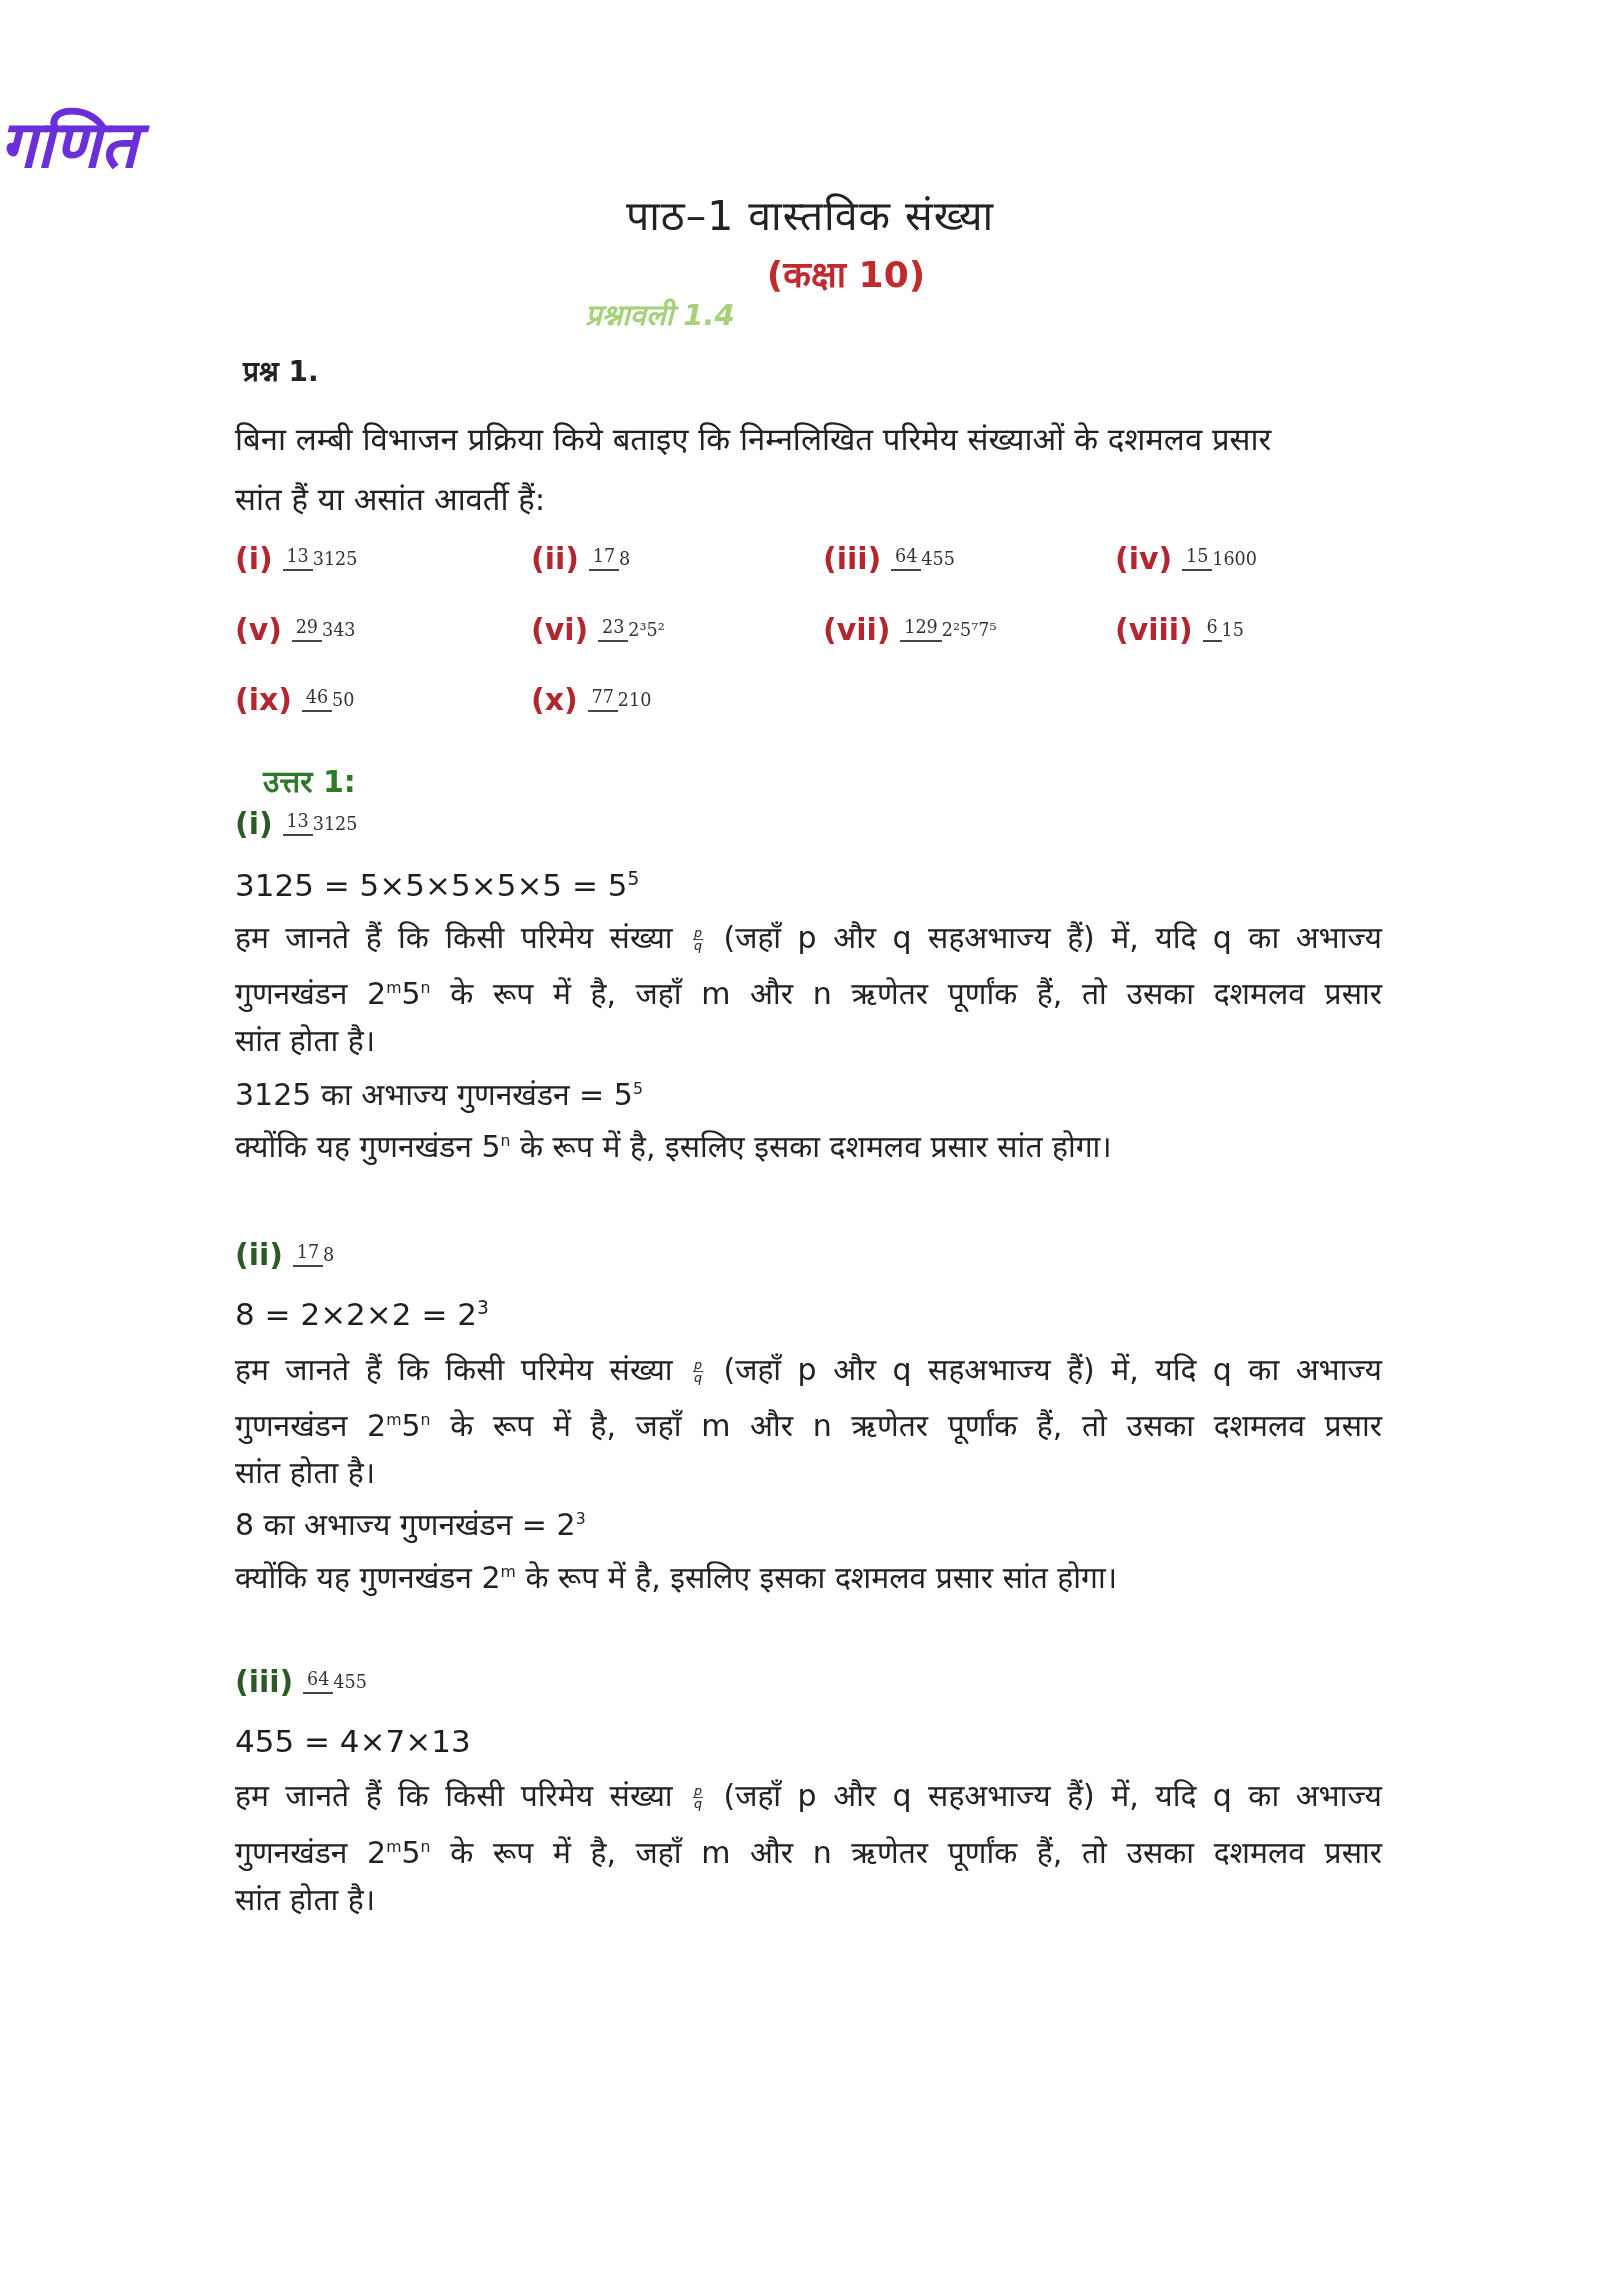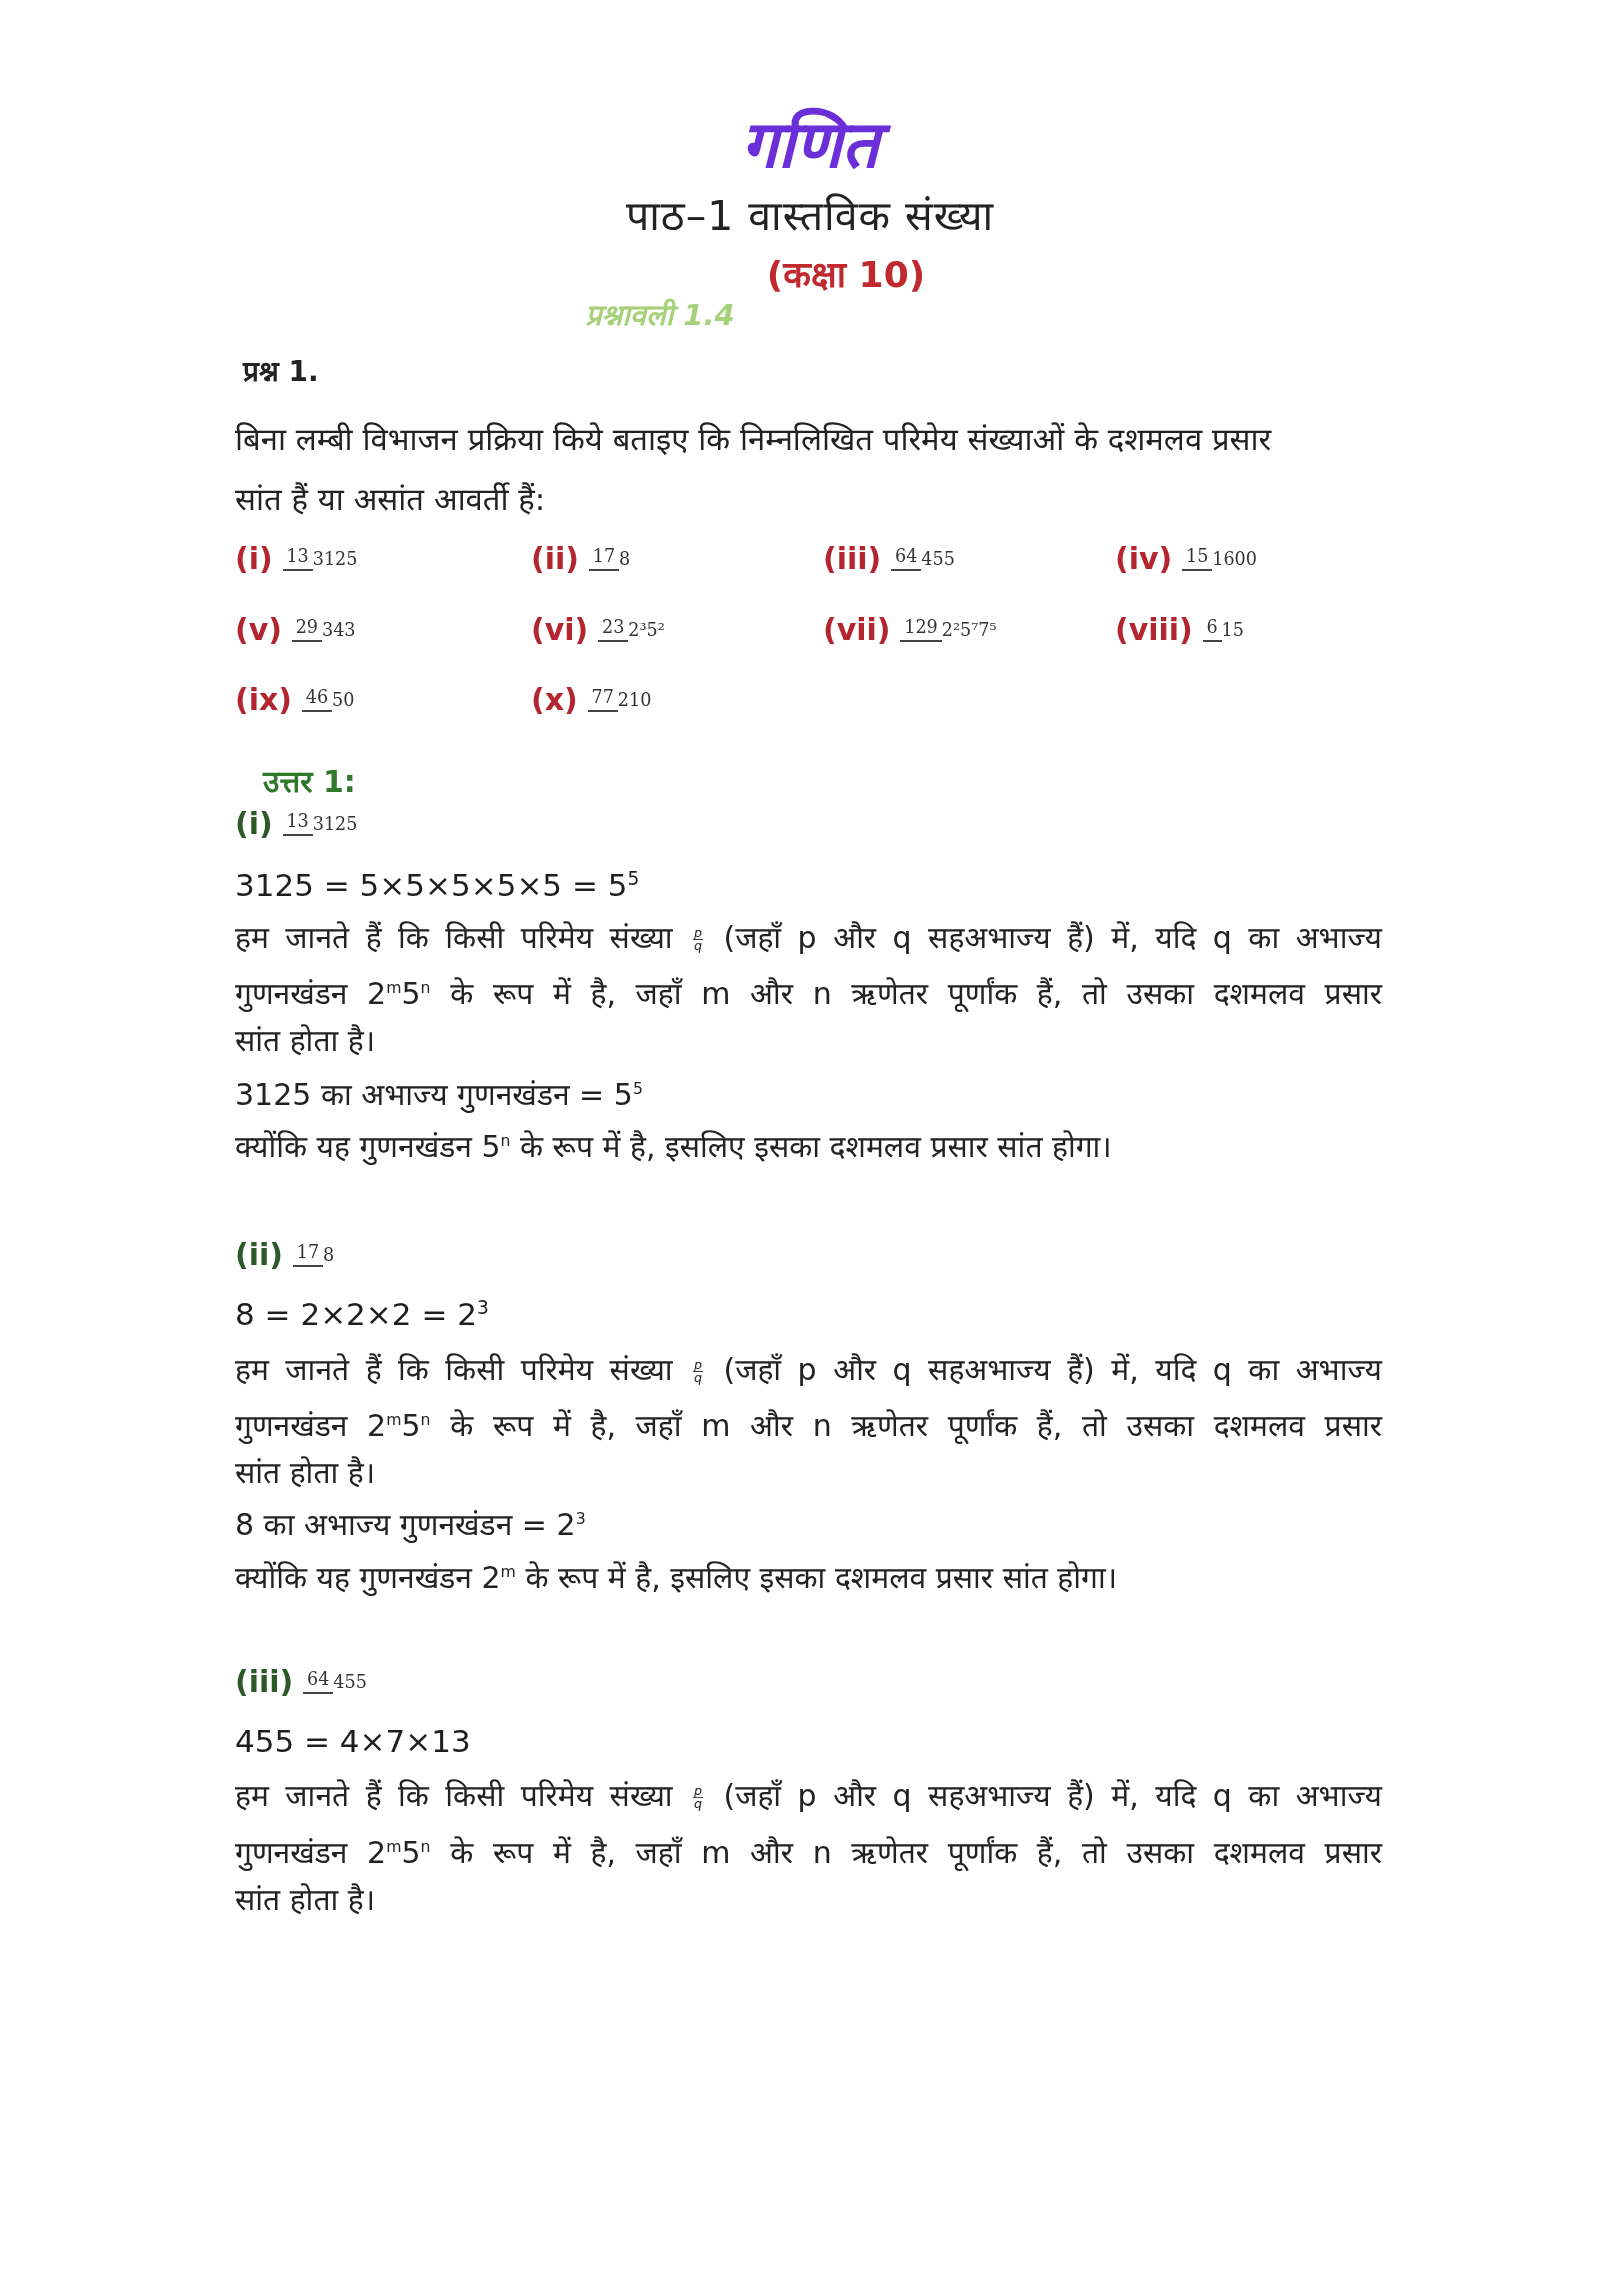--- a/index.html
+++ b/index.html
@@ -1,19 +1,19 @@
 <!DOCTYPE html>
 <html><head>
   <meta charset="utf-8">
   <style>
     html, body { margin: 0; padding: 0; background: #ffffff; }
     body { width: 1620px; height: 2293px; position: relative; overflow: hidden;
            font-family: "DejaVu Sans", "Liberation Sans", sans-serif; color: #1e1e1e; }
     .page { position: absolute; left: 0; top: 0; width: 1620px; height: 2293px; }
-    .title { position: absolute; top: 98px; left: 0; width: 1620px; text-align: center;
+    .title { position: absolute; top: 98px; left: 0; width: 1620px; text-align: left;
              font-size: 65px; font-weight: bold; font-style: italic; color: #6a2fd8; }
     .chapter { position: absolute; top: 186px; left: 0; width: 1620px; text-align: center;
                font-size: 41px; color: #222; letter-spacing: 1px; }
     .class-line { position: absolute; top: 249px; left: 0; width: 1620px; text-align: center;
                   font-size: 36px; font-weight: bold; color: #c02a2f; padding-left: 36px; }
     .exercise { position: absolute; top: 294px; left: 0; width: 1320px; text-align: center;
                 font-size: 29px; font-weight: bold; font-style: italic; color: #a6d17a; }
     .q-label { position: absolute; left: 243px; top: 351px; font-size: 28px; font-weight: bold; color: #222; }
     .para { position: absolute; left: 235px; width: 1142px; font-size: 31px; line-height: 59px; color: #222; }
     .grid { position: absolute; left: 235px; top: 541px; width: 1176px; }

